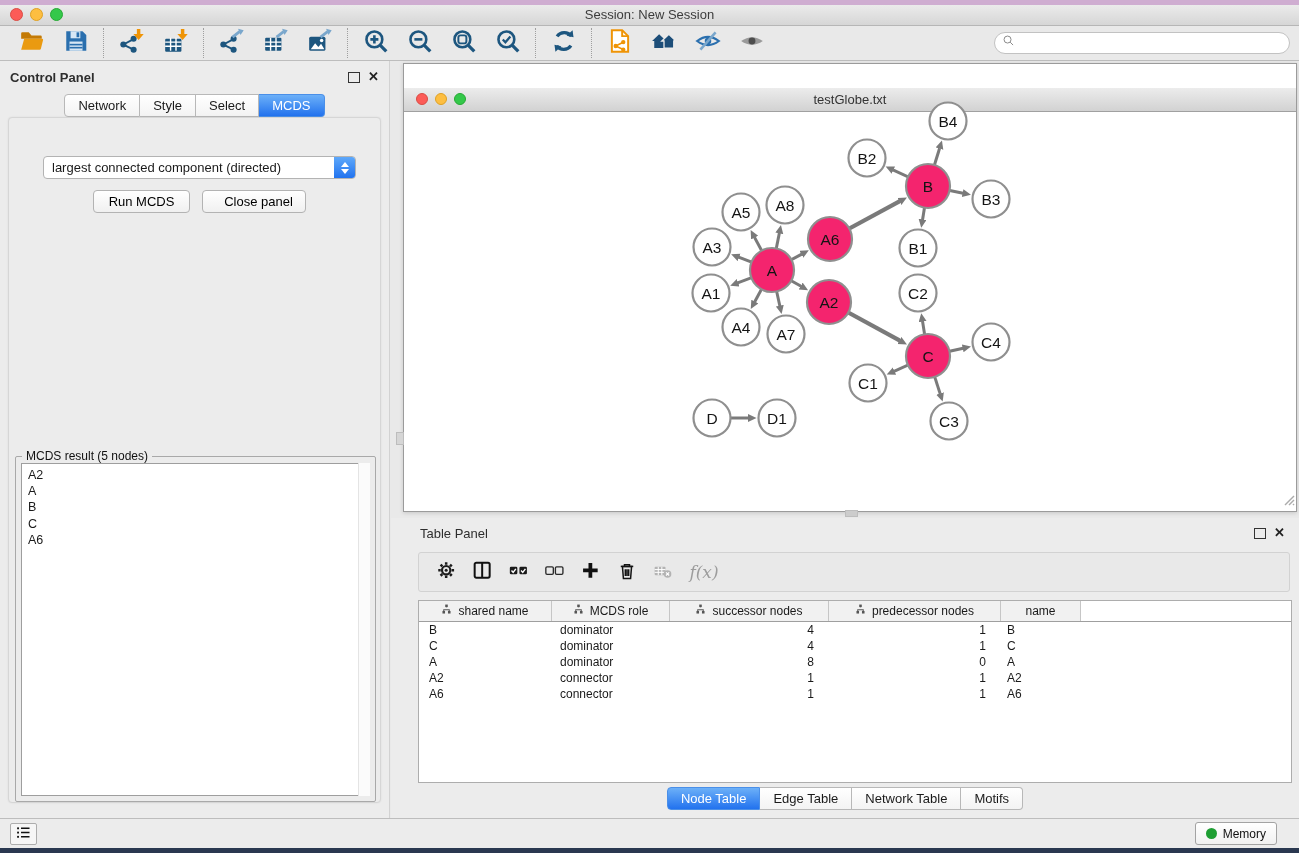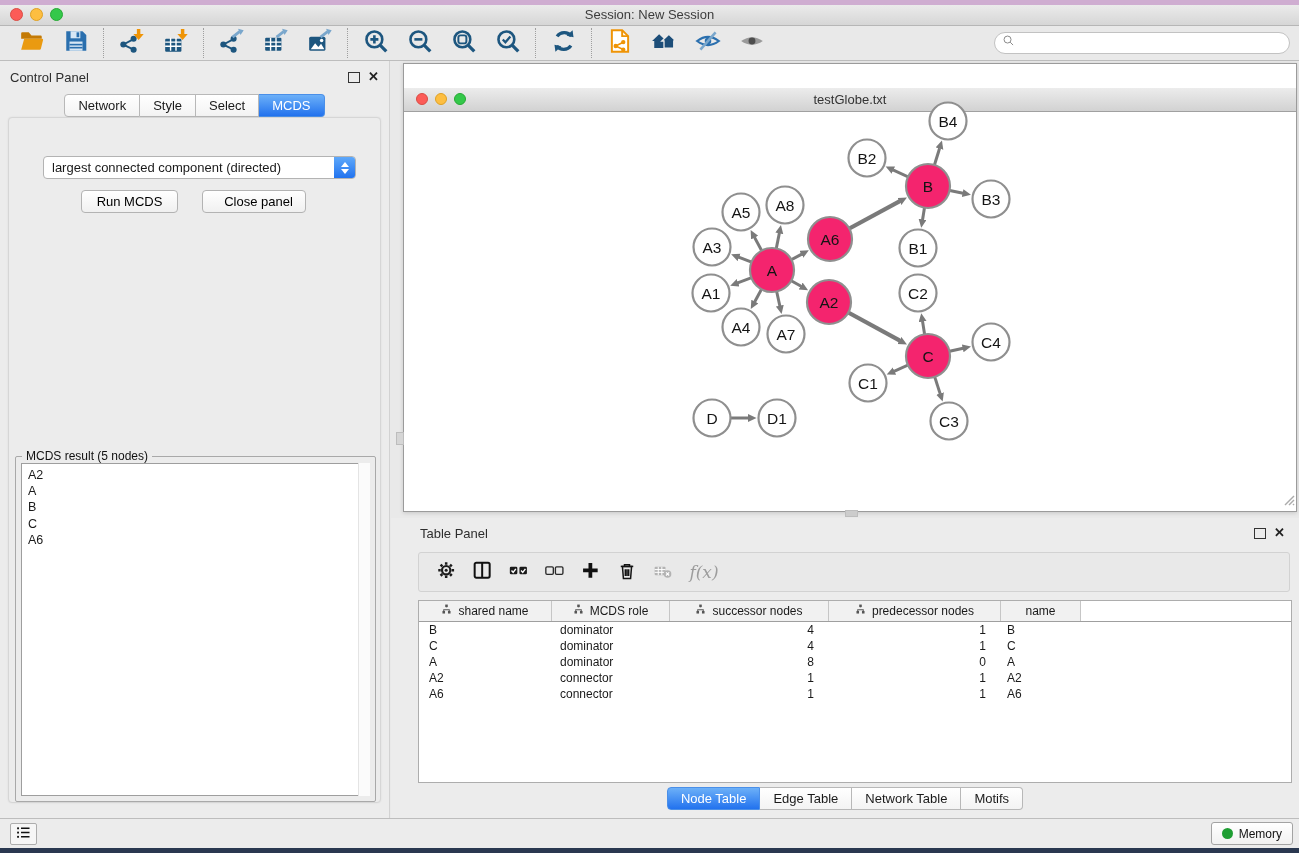--- a/index.html
+++ b/index.html
@@ -23,21 +23,21 @@
   .tb-group{display:flex;align-items:center;}
   .tb-btn{width:44px;height:32px;display:flex;align-items:center;justify-content:center;
           background:transparent;border:none;padding:0;cursor:pointer;}
   .tb-sep{width:1px;height:30px;border-left:1px dotted #9f9f9f;margin:0 5px;}
   .search-wrap{position:absolute;right:9px;top:7px;width:296px;height:22px;background:#fff;
                border:1px solid #c2c2c2;border-radius:11px;display:flex;align-items:center;padding-left:7px;box-sizing:border-box;}
   .search-wrap input{border:none;outline:none;flex:1;font-size:12px;background:transparent;margin-left:4px;height:16px;}
   
   .control-panel{position:absolute;left:0;top:61px;width:390px;height:757px;background:#ececec;
                  border-right:1px solid #d2d2d2;box-sizing:border-box;}
-  .panel-title{position:absolute;left:10px;top:9px;font-size:13px;color:#2e2e2e;}
+  .panel-title{position:absolute;left:10px;top:9px;font-size:13px;color:#2e2e2e;font-weight:bold;}
   .float-icon{position:absolute;width:10px;height:9px;border:1.5px solid #333;display:inline-block;cursor:pointer;}
   .close-icon{position:absolute;font-size:13px;font-weight:bold;color:#222;cursor:pointer;line-height:12px;}
   .cp-float{right:29px;top:11px;} .cp-close{right:10px;top:10px;}
   .seg{display:inline-flex;}
   .seg-btn{padding:3px 13px;background:linear-gradient(#ffffff,#f3f3f3);border:1px solid #b8b8b8;
            border-left:none;font-size:13px;color:#1a1a1a;cursor:pointer;white-space:nowrap;}
   .seg-btn:first-child{border-left:1px solid #b8b8b8;border-radius:4px 0 0 4px;}
   .seg-btn:last-child{border-radius:0 4px 4px 0;}
   .seg-btn.active{background:linear-gradient(#6cb0f8,#2272ee);color:#fff;border-color:#4a8fe8;}
   .cp-tabs{position:absolute;left:0;right:0;top:33px;display:flex;justify-content:center;}
@@ -46,21 +46,21 @@
   .opt-label{position:absolute;left:0;right:0;top:14px;text-align:center;font-size:13px;}
   .combo{position:absolute;left:34px;top:38px;width:313px;height:23px;background:#fff;border:1px solid #b3b3b3;
          border-radius:4px;box-sizing:border-box;display:flex;align-items:center;cursor:pointer;}
   .combo-value{flex:1;font-size:13px;padding-left:8px;white-space:nowrap;overflow:hidden;}
   .combo-stepper{width:21px;height:21px;background:linear-gradient(#5ea8fa,#2173ef);border-radius:0 3px 3px 0;
                  display:flex;flex-direction:column;align-items:center;justify-content:center;gap:2px;}
   .tri-up{width:0;height:0;border-left:4px solid transparent;border-right:4px solid transparent;border-bottom:5px solid #fff;}
   .tri-down{width:0;height:0;border-left:4px solid transparent;border-right:4px solid transparent;border-top:5px solid #fff;}
   .push-btn{position:absolute;height:23px;background:linear-gradient(#ffffff,#f0f0f0);border:1px solid #b3b3b3;
             border-radius:4px;font-size:13px;font-family:inherit;cursor:pointer;padding:0 12px;box-sizing:border-box;}
-  .btn-run{left:72px;top:72px;width:97px;} .btn-closepanel{left:193px;top:72px;width:104px;padding-left:21px;}
+  .btn-run{left:84px;top:72px;width:97px;} .btn-closepanel{left:193px;top:72px;width:104px;padding-left:21px;}
   .groupbox{position:absolute;left:6px;top:338px;width:359px;height:344px;border:1px solid #a9a9a9;border-radius:2px;}
   .groupbox-legend{position:absolute;top:-8px;left:6px;background:#ececec;padding:0 4px;font-size:12px;color:#111;}
   .result-list{position:absolute;left:5px;top:6px;right:5px;bottom:5px;background:#fff;border:1px solid #9e9e9e;
                overflow:hidden;padding-top:3px;}
   .result-scroll{position:absolute;top:0;right:0;bottom:0;width:11px;background:#fbfbfb;border-left:1px solid #e4e4e4;}
   .list-item{font-size:12.5px;line-height:16.2px;padding-left:6px;cursor:default;}
   
   .net-window{position:absolute;left:403px;top:63px;width:894px;height:449px;background:#fff;
               border:1px solid #9b9b9b;box-sizing:border-box;box-shadow:0 1px 4px rgba(0,0,0,.15);}
   .net-titlebar{position:absolute;left:0;top:0;right:0;height:23px;background:linear-gradient(#ececec,#d2d2d2);
@@ -84,21 +84,21 @@
   .dt-header{display:flex;border-bottom:1px solid #9f9f9f;height:20px;}
   .dt-hcell{background:#f1f1f1;border-right:1px solid #c6c6c6;display:flex;align-items:center;justify-content:center;
             gap:6px;font-size:12px;color:#1a1a1a;box-sizing:border-box;cursor:pointer;}
   .dt-row{display:flex;height:16px;}
   .dt-cell{font-size:12px;line-height:16px;box-sizing:border-box;white-space:nowrap;overflow:hidden;}
   .tp-tabs{position:absolute;left:0;right:0;top:269px;display:flex;justify-content:center;}
   
   .status-bar{position:absolute;left:0;top:818px;width:1299px;height:30px;background:#ececec;border-top:1px solid #bdbdbd;box-sizing:border-box;}
   .list-btn{position:absolute;left:10px;top:4px;width:27px;height:22px;background:#f6f6f6;border:1px solid #adadad;
             border-radius:2px;display:flex;align-items:center;justify-content:center;cursor:pointer;padding:0;}
-  .memory-btn{position:absolute;right:6px;top:3px;height:23px;background:linear-gradient(#ffffff,#f1f1f1);
+  .memory-btn{position:absolute;right:22px;top:3px;height:23px;background:linear-gradient(#ffffff,#f1f1f1);
               border:1px solid #a3a3a3;border-radius:3px;display:flex;align-items:center;gap:6px;padding:0 10px;cursor:pointer;font-family:inherit;text-align:center;}
   .memory-dot{width:11px;height:11px;border-radius:50%;background:#1e9e33;}
   .memory-label{font-size:12px;color:#111;}
 </style>
 </head>
 <body>
 
 <div class="app">
   <div class="desktop-strip-top"></div>
 

